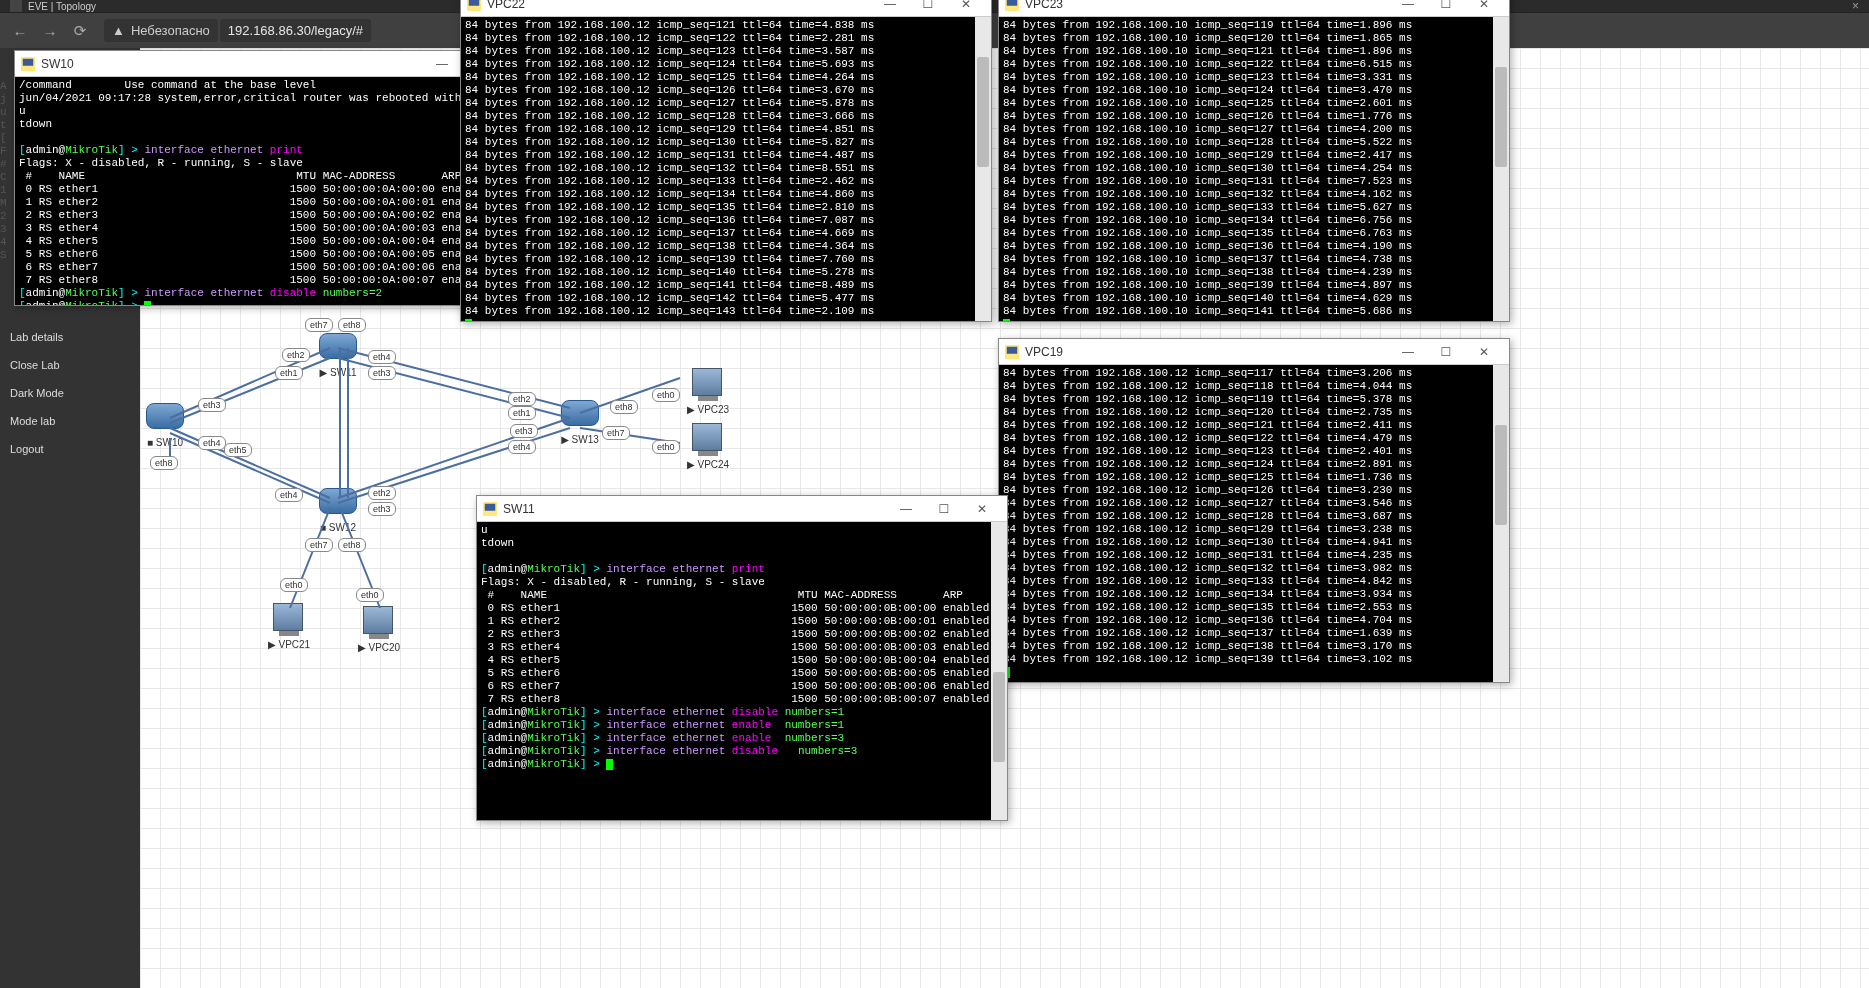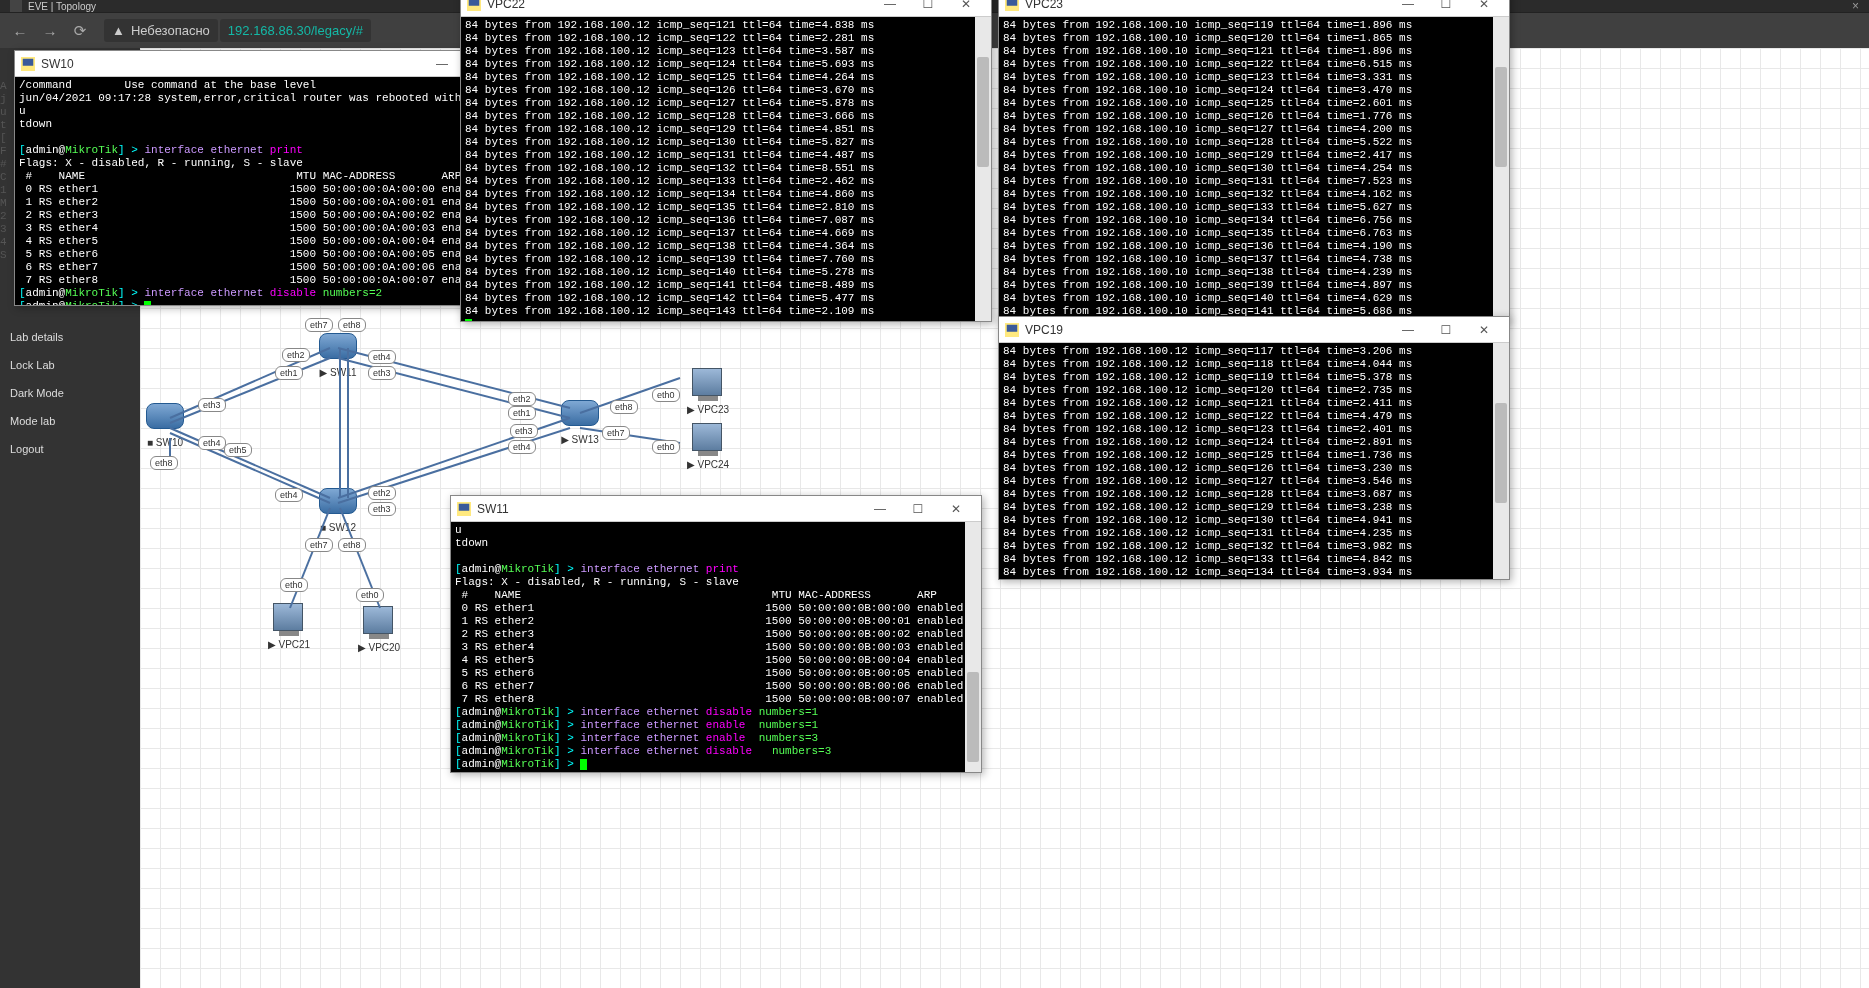--- a/index.html
+++ b/index.html
@@ -3,21 +3,21 @@
 <meta charset="utf-8">
 <style>
   *{box-sizing:border-box}
   html,body{margin:0;padding:0;width:1869px;height:988px;font-family:sans-serif;overflow:hidden}
   .browser-top{height:12px;background:#2b2b2b;display:flex;align-items:center;padding:0 10px;color:#ccc;font-size:10px}
   .browser-top .favicon{width:12px;height:12px;background:#444;margin-right:6px}
   .tab-close{margin-left:auto;font-size:12px;color:#999}
   .browser-bar{height:36px;background:#404040;display:flex;align-items:center;padding:0 10px;color:#ccc;font-size:13px;border-top:1px solid #222}
   .bb-ico{width:20px;height:20px;display:flex;align-items:center;justify-content:center;margin-right:10px;color:#aaa;font-size:15px}
   .bb-warn{display:flex;align-items:center;background:#333;padding:4px 8px;border-radius:3px;margin-left:4px}
-  .bb-url{margin-left:2px;background:#333;padding:4px 8px;border-radius:3px;font-size:13px;color:#14b8a6}
+  .bb-url{margin-left:2px;background:#333;padding:4px 8px;border-radius:3px;font-size:13px;color:#e5e5e5}
   .desktop{position:absolute;top:48px;left:0;right:0;bottom:0;background:#fff}
   .sidebar{position:absolute;top:0;left:0;width:140px;bottom:0;background:#333;color:#ddd;font-size:11px;padding-top:275px}
   .side-item{padding:8px 10px;cursor:pointer}
   .canvas{position:absolute;top:0;left:140px;right:0;bottom:0;background-image:linear-gradient(#e8e8e8 1px,transparent 1px),linear-gradient(90deg,#e8e8e8 1px,transparent 1px);background-size:20px 20px;background-color:#fff}
   .node{position:absolute;width:40px;text-align:center}
   .router,.switch{width:38px;height:26px;border-radius:8px;background:linear-gradient(#7fa8d4,#3a6da3);border:1px solid #245a91;margin:0 auto}
   .pc-ico{width:30px;height:28px;background:linear-gradient(#9cb8d8,#5d7da0);margin:0 auto;border:1px solid #456;position:relative}
   .pc-ico:after{content:"";position:absolute;bottom:-6px;left:5px;width:20px;height:5px;background:#888}
   .node-lbl{font-size:10px;color:#333;margin-top:8px;white-space:nowrap}
   .port{position:absolute;background:#fff;border:1px solid #888;border-radius:6px;padding:1px 4px;font-size:9px;color:#333;z-index:3}
@@ -52,21 +52,21 @@
     <span style="margin-right:6px">▲</span>
     <span>Небезопасно</span>
   </div>
   <div class="bb-url"><span>192.168.86.30/legacy/#</span></div>
 </div>
 
 <div class="desktop">
 
   <div class="sidebar">
     <div class="side-item">Lab details</div>
-    <div class="side-item">Lock Lab</div>
+    <div class="side-item">Close Lab</div>
     <div class="side-item">Dark Mode</div>
     <div class="side-item">Mode lab</div>
     <div class="side-item">Logout</div>
   </div>
 
   <div class="canvas">
     <svg class="links">
       <line x1="30" y1="370" x2="190" y2="300"></line>
         <line x1="30" y1="375" x2="190" y2="310"></line>
       <line x1="30" y1="380" x2="190" y2="450"></line>
@@ -276,21 +276,21 @@
 84 bytes from 192.168.100.10 icmp_seq=137 ttl=64 time=4.738 ms
 84 bytes from 192.168.100.10 icmp_seq=138 ttl=64 time=4.239 ms
 84 bytes from 192.168.100.10 icmp_seq=139 ttl=64 time=4.897 ms
 84 bytes from 192.168.100.10 icmp_seq=140 ttl=64 time=4.629 ms
 84 bytes from 192.168.100.10 icmp_seq=141 ttl=64 time=5.686 ms
 <span class="cursor"></span>
     <div class="pw-scroll"><div class="pw-thumb" style="top:50px;height:100px"></div></div>
   </div>
 </div>
 
-<div class="putty-win" style="left:998px;top:316px;width:512px;height:264px">
+<div class="putty-win" style="left:998px;top:338px;width:512px;height:345px">
   <div class="pw-title">
     <span class="pw-ico"><svg viewBox="0 0 16 16">
           <rect width="16" height="16" fill="#ffe97f"></rect>
           <rect x="2" y="2" width="12" height="8" fill="#3a5a9a"></rect>
         </svg></span>
     <span>VPC19</span>
     <div class="pw-btns">
         <div class="pw-btn">—</div>
         <div class="pw-btn">☐</div>
         <div class="pw-btn close">✕</div>
@@ -317,21 +317,21 @@
 84 bytes from 192.168.100.12 icmp_seq=135 ttl=64 time=2.553 ms
 84 bytes from 192.168.100.12 icmp_seq=136 ttl=64 time=4.704 ms
 84 bytes from 192.168.100.12 icmp_seq=137 ttl=64 time=1.639 ms
 84 bytes from 192.168.100.12 icmp_seq=138 ttl=64 time=3.170 ms
 84 bytes from 192.168.100.12 icmp_seq=139 ttl=64 time=3.102 ms
 <span class="cursor"></span>
     <div class="pw-scroll"><div class="pw-thumb" style="top:60px;height:100px"></div></div>
   </div>
 </div>
 
-<div class="putty-win" style="left:450px;top:495px;width:532px;height:278px">
+<div class="putty-win" style="left:476px;top:495px;width:532px;height:326px">
   <div class="pw-title">
     <span class="pw-ico"><svg viewBox="0 0 16 16">
           <rect width="16" height="16" fill="#ffe97f"></rect>
           <rect x="2" y="2" width="12" height="8" fill="#3a5a9a"></rect>
         </svg></span>
     <span>SW11</span>
     <div class="pw-btns">
         <div class="pw-btn">—</div>
         <div class="pw-btn">☐</div>
         <div class="pw-btn close">✕</div>

